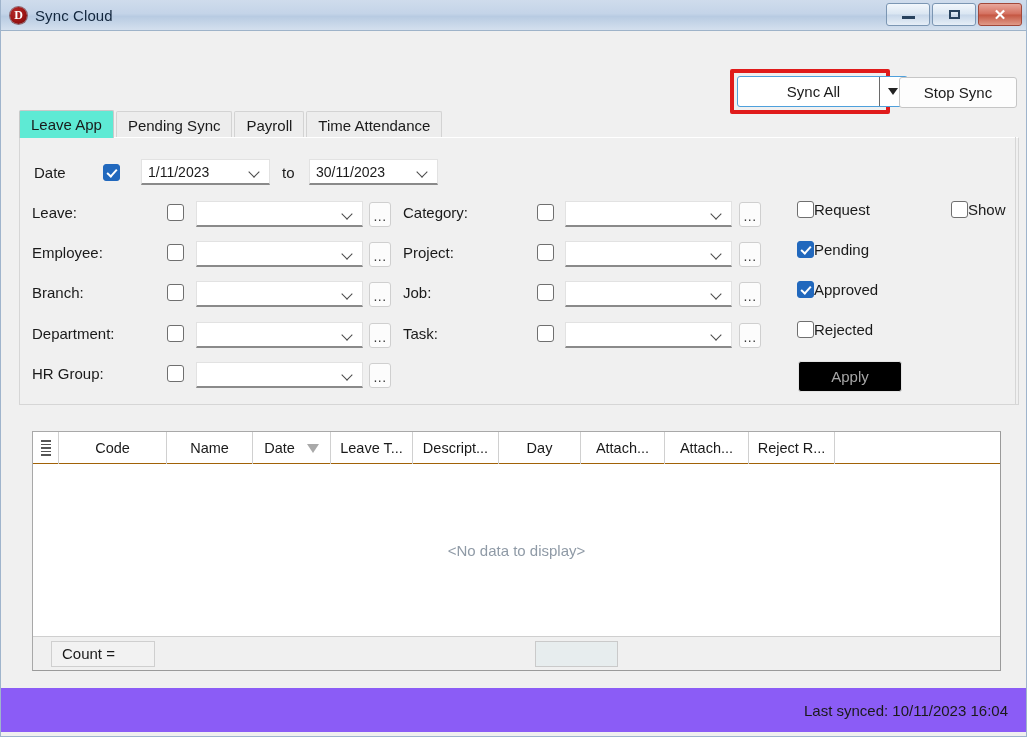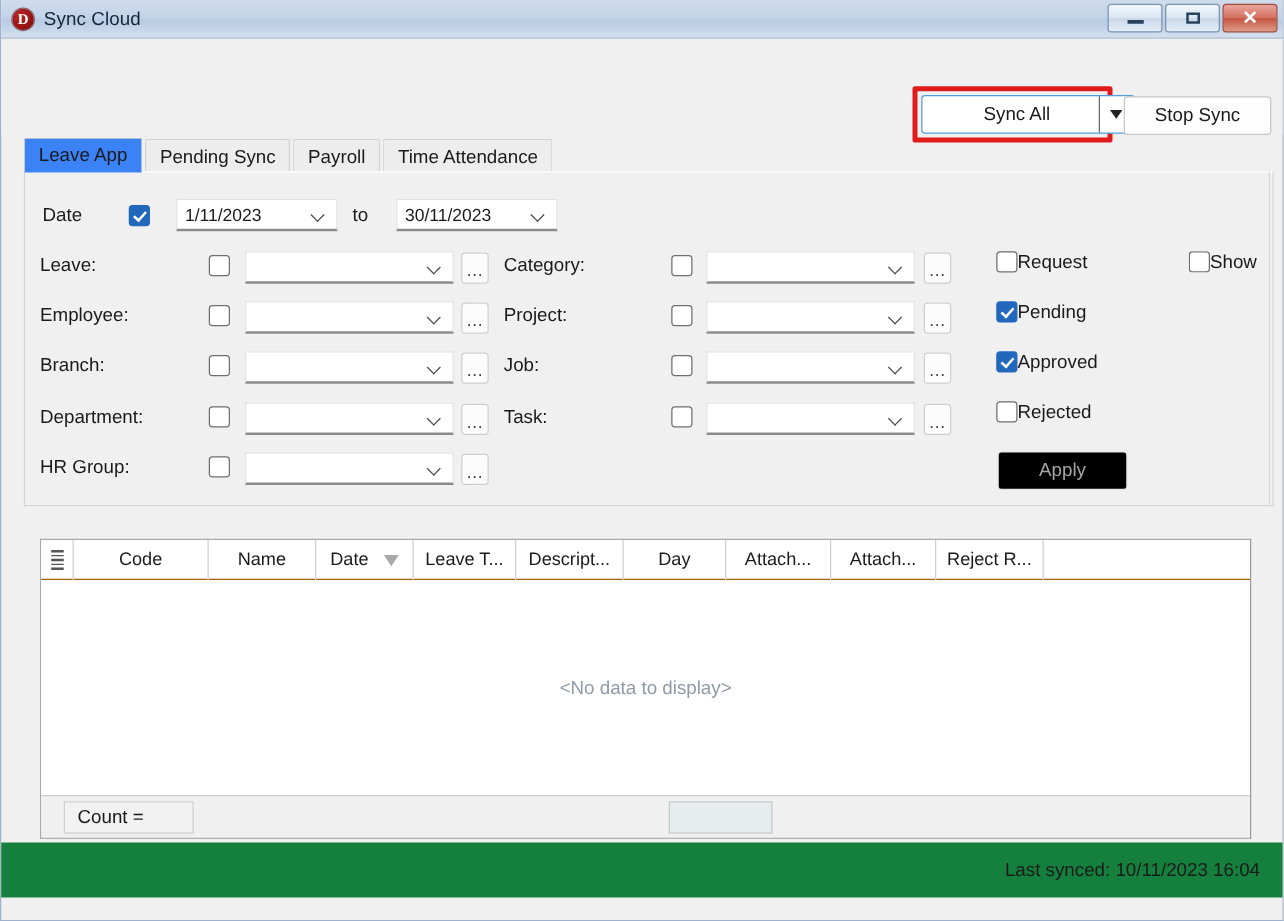--- a/index.html
+++ b/index.html
@@ -109,21 +109,21 @@
     padding: 0 11px;
     display: flex; align-items: center;
     font-size: 15px; color: #1a1a1a;
     background: #ededed;
     border: 1px solid #d3d3d3;
     border-bottom: none;
     margin-right: 2px;
     border-radius: 2px 2px 0 0;
   }
   .tab.active {
-    background: #3b82f6;
+    background: #5eead4;
     border-color: #c9c9c9;
     height: 28px;
     position: relative; z-index: 3;
   }
 
   
   #filter-panel {
     position: absolute; top: 137px; left: 18px; width: 1000px; height: 268px;
     background: #f0f0f0;
     border: 1px solid #d6d6d6;
@@ -261,22 +261,22 @@
     font-size: 15px; color: #1a1a1a;
   }
   #summary-cell {
     position: absolute; left: 502px; top: 4px;
     width: 83px; height: 26px;
     background: #e7edee;
     border: 1px solid #cacaca;
   }
 
   #statusbar {
-    position: absolute; left: 0; right: 0; bottom: 18px; height: 44px;
-    background: #15803d;
+    position: absolute; left: 0; right: 0; bottom: 4px; height: 44px;
+    background: #8b5cf6;
     display: flex; align-items: center; justify-content: flex-end;
   }
   #lastsync {
     font-size: 15px; color: #1a1a1a; margin-right: 18px;
   }
 
   #panel-divider {
     position: absolute; left: 1014px; top: 137px; width: 1px; height: 268px;
     background: #d6d6d6;
   }
@@ -323,21 +323,21 @@
 
   <div id="filter-panel"></div>
 
   <div class="row-label" style="left:33px; top:164px;">Date</div>
   <div class="cb checked" style="left:102px; top:164px;"></div>
   <div class="combo" style="left:140px; top:159px; width:129px;">
     <span class="val">1/11/2023</span>
     <span class="chev"></span>
   </div>
   <div class="row-label" style="left:281px; top:164px;">to</div>
-  <div class="combo" style="left:316px; top:159px; width:129px;">
+  <div class="combo" style="left:308px; top:159px; width:129px;">
     <span class="val">30/11/2023</span>
     <span class="chev"></span>
   </div>
 
   <div class="row-label" style="left:31px; top:204px;">Leave:</div>
   <div class="cb" style="left:166px; top:204px;"></div>
   <div class="combo" style="left:195px; top:201px; width:167px;">
     <span class="val"></span>
     <span class="chev"></span>
   </div>

